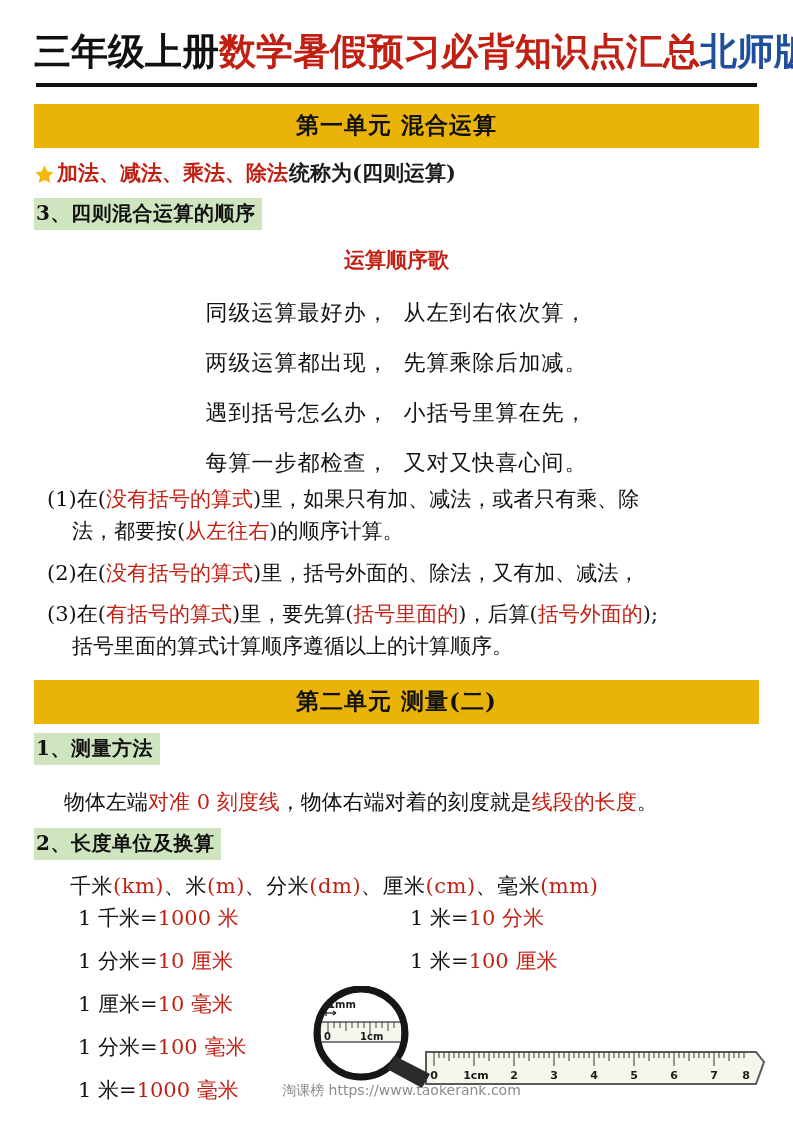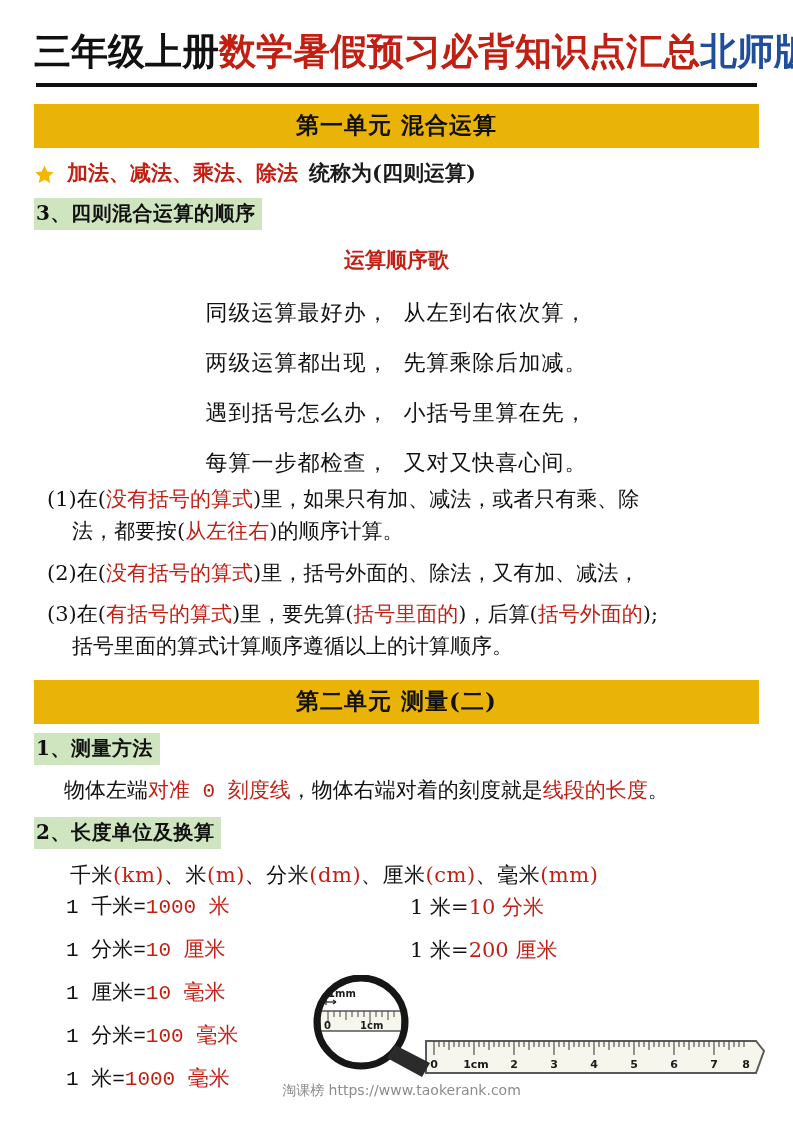--- a/index.html
+++ b/index.html
@@ -59,21 +59,21 @@
   }
 
   
   .star-line {
     font-size: 21px;
     font-weight: bold;
     margin-top: 10px;
     line-height: 1.45;
     display: flex;
     align-items: center;
-    gap: 11px;
+    gap: 1px;
   }
   .star-icon {
     display: inline-block;
     width: 21px;
     height: 21px;
     flex: 0 0 auto;
     margin-right: 1px;
   }
 
   
@@ -118,24 +118,23 @@
   .rule .cont {
     display: block;
     padding-left: 25px;
   }
   .red { color: #c21f13; }
 
   
   .para {
     font-size: 21px;
     line-height: 1.5;
-    margin-top: 11px;
+    margin-top: 22px;
     padding-left: 30px;
     color: #111111;
-    font-family: Liberation Mono, monospace;
   }
 
   
   .units-row {
     font-size: 21px;
     margin-top: 12px;
     padding-left: 36px;
     color: #111111;
     letter-spacing: 0.5px;
   }
@@ -144,21 +143,21 @@
   
   .conv-wrap {
     position: relative;
     margin-top: 8px;
     height: 210px;
   }
   .conv-col {
     position: absolute;
     top: 0;
   }
-  .conv-col.left  { left: 32px; font-family: Liberation Mono, monospace; }
+  .conv-col.left  { left: 44px; }
   .conv-col.right { left: 376px; }
   .conv-item {
     font-size: 21px;
     line-height: 1.0;
     margin-bottom: 22px;
     color: #111111;
     white-space: nowrap;
   }
   .conv-item .val { color: #c21f13; }
 
@@ -242,21 +241,21 @@
   <div class="conv-wrap">
     <div class="conv-col left">
         <div class="conv-item"><span>1 千米=</span><span class="val">1000 米</span></div>
         <div class="conv-item"><span>1 分米=</span><span class="val">10 厘米</span></div>
         <div class="conv-item"><span>1 厘米=</span><span class="val">10 毫米</span></div>
         <div class="conv-item"><span>1 分米=</span><span class="val">100 毫米</span></div>
         <div class="conv-item"><span>1 米=</span><span class="val">1000 毫米</span></div>
       </div>
     <div class="conv-col right">
         <div class="conv-item"><span>1 米=</span><span class="val">10 分米</span></div>
-        <div class="conv-item"><span>1 米=</span><span class="val">200 厘米</span></div>
+        <div class="conv-item"><span>1 米=</span><span class="val">100 厘米</span></div>
       </div>
 
     <div class="illus">
       <svg viewBox="0 0 480 125" width="480" height="125" aria-hidden="true">
 
         <g>
           <path d="M128 66 L458 66 L466 76 L458 98 L128 98 Z" fill="#f7f6ec" stroke="#5a5a5a" stroke-width="2"></path>
 
           <g stroke="#444" stroke-width="1.1">
             <line x1="136" y1="66" x2="136" y2="80"></line>

